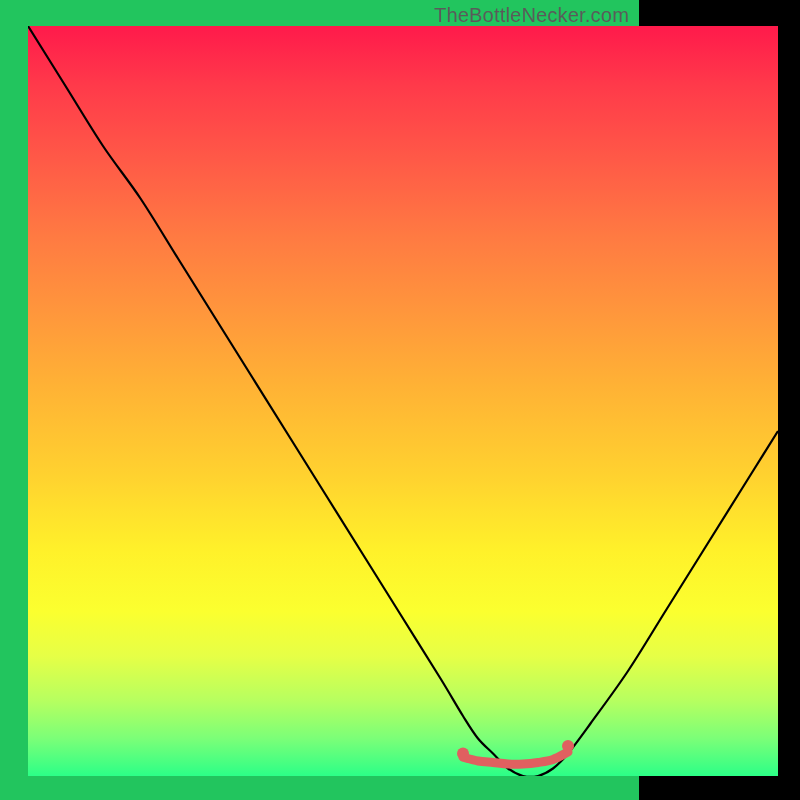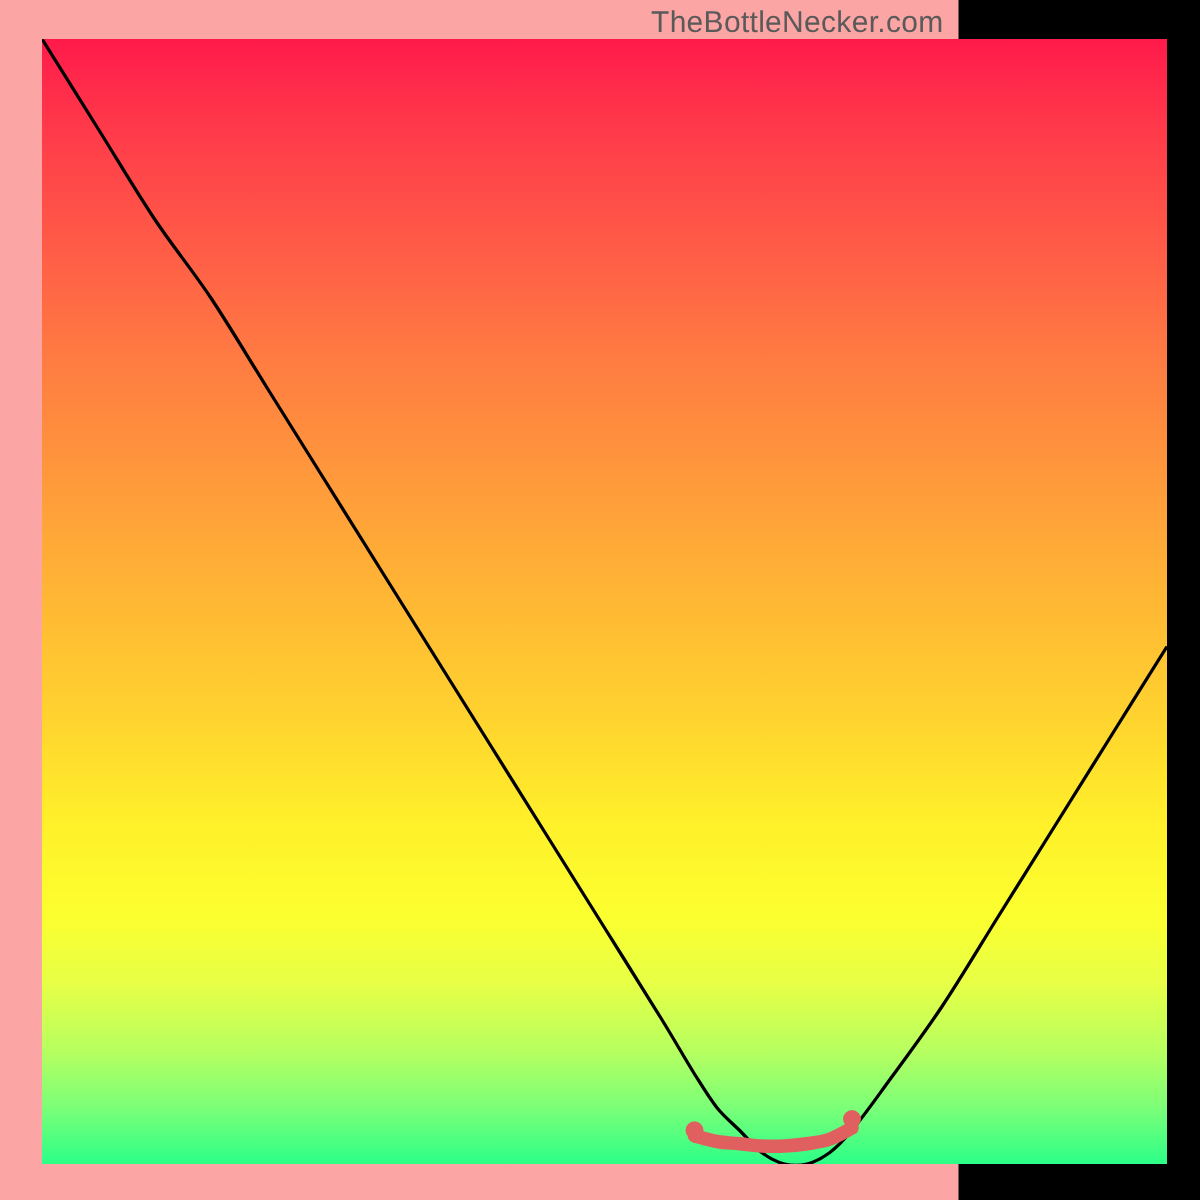--- a/index.html
+++ b/index.html
@@ -8,21 +8,21 @@
     width: 800px;
     height: 800px;
     overflow: hidden;
     background: #000;
     font-family: Arial, Helvetica, sans-serif;
   }
   .frame {
     position: relative;
     width: 639px;
     height: 800px;
-    background: #fca5a5;
+    background: #22c55e;
   }
   .plot-area {
     position: absolute;
     left: 28px;
     top: 26px;
     width: 750px;
     height: 750px;
     background: linear-gradient(to bottom,
       #ff1a4b 0%,
       #ff3a4a 8%,

